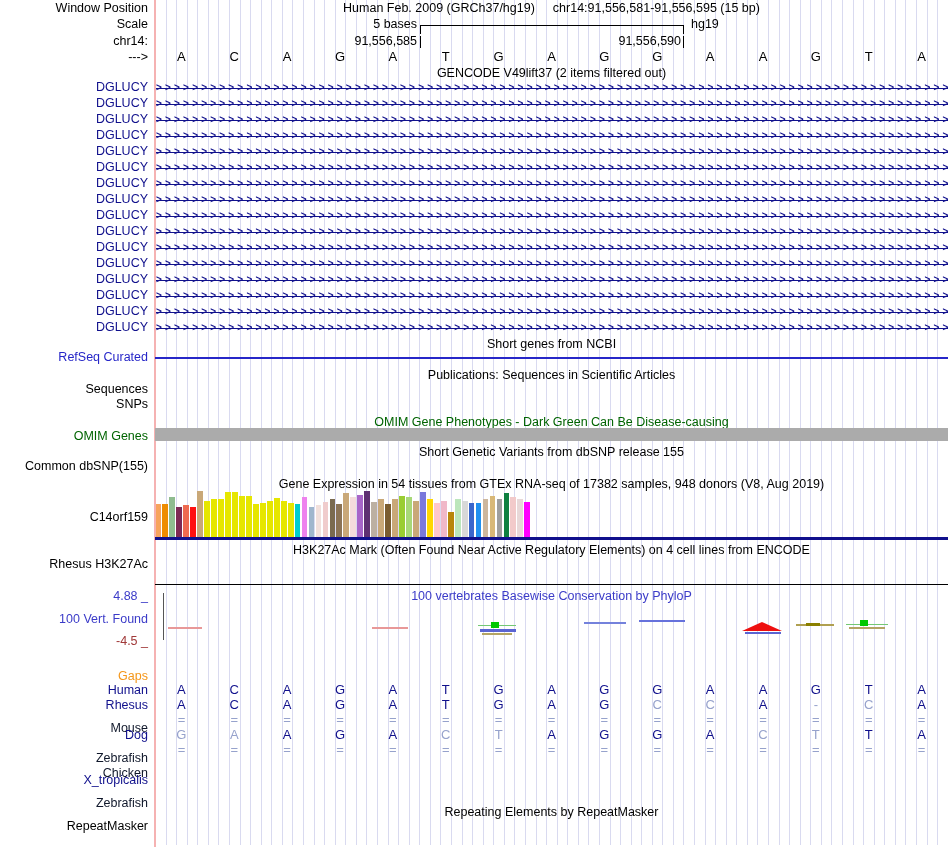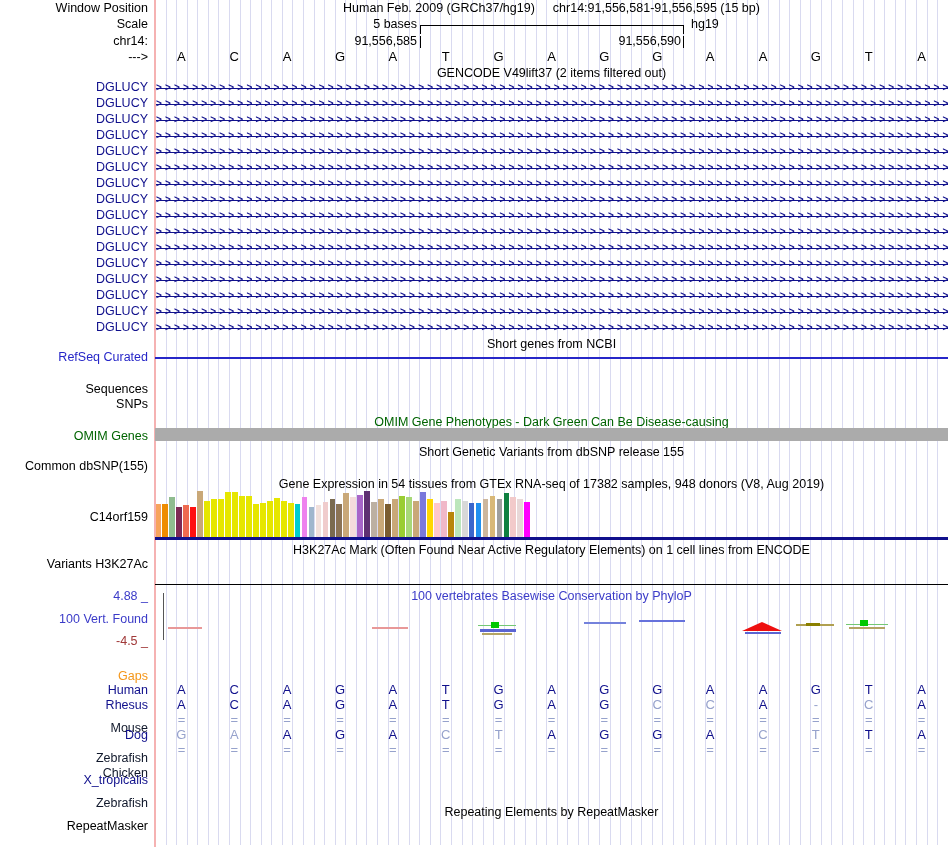--- a/index.html
+++ b/index.html
@@ -139,20 +139,21 @@
       </div>
       <div class="abs gene-row" style="top: 320px;">
         <span>&gt;&gt;&gt;&gt;&gt;&gt;&gt;&gt;&gt;&gt;&gt;&gt;&gt;&gt;&gt;&gt;&gt;&gt;&gt;&gt;&gt;&gt;&gt;&gt;&gt;&gt;&gt;&gt;&gt;&gt;&gt;&gt;&gt;&gt;&gt;&gt;&gt;&gt;&gt;&gt;&gt;&gt;&gt;&gt;&gt;&gt;&gt;&gt;&gt;&gt;&gt;&gt;&gt;&gt;&gt;&gt;&gt;&gt;&gt;&gt;&gt;&gt;&gt;&gt;&gt;&gt;&gt;&gt;&gt;&gt;&gt;&gt;&gt;&gt;&gt;&gt;&gt;&gt;&gt;&gt;&gt;&gt;&gt;&gt;&gt;&gt;&gt;&gt;&gt;&gt;&gt;&gt;&gt;&gt;&gt;&gt;</span>
       </div>
     </div>
 
   <div class="abs ctitle" style="top:337px">Short genes from NCBI</div>
   <div class="abs lbl blue" style="top:350px">RefSeq Curated</div>
   <div class="abs" style="left:155px; top:357px; width:793px; height:2px; background:#2626c8;"></div>
 
+  <div class="abs ctitle" style="top:368px">Publications: Sequences in Scientific Articles</div>
   <div class="abs lbl" style="top:382px">Sequences</div>
   <div class="abs lbl" style="top:397px">SNPs</div>
 
   <div class="abs ctitle dkgreen" style="top:415px">OMIM Gene Phenotypes - Dark Green Can Be Disease-causing</div>
   <div class="abs lbl dkgreen" style="top:429px">OMIM Genes</div>
   <div class="abs" style="left:155px; top:428px; width:793px; height:13px; background:#ababab;"></div>
 
   <div class="abs ctitle" style="top:445px">Short Genetic Variants from dbSNP release 155</div>
   <div class="abs lbl" style="top:459px">Common dbSNP(155)</div>
 
@@ -209,22 +210,22 @@
       <div class="bar" style="left: 482.62px; width: 5.8px; top: 499px; height: 38px; background: rgb(205, 183, 158);"></div>
       <div class="bar" style="left: 489.58px; width: 5.8px; top: 496px; height: 41px; background: rgb(216, 184, 120);"></div>
       <div class="bar" style="left: 496.54px; width: 5.8px; top: 499px; height: 38px; background: rgb(158, 158, 158);"></div>
       <div class="bar" style="left: 503.5px; width: 5.8px; top: 493px; height: 44px; background: rgb(14, 128, 64);"></div>
       <div class="bar" style="left: 510.46px; width: 5.8px; top: 497px; height: 40px; background: rgb(242, 202, 202);"></div>
       <div class="bar" style="left: 517.42px; width: 5.8px; top: 499px; height: 38px; background: rgb(232, 216, 216);"></div>
       <div class="bar" style="left: 524.38px; width: 5.8px; top: 502px; height: 35px; background: rgb(255, 0, 255);"></div>
     </div>
   <div class="abs" style="left:155px; top:537px; width:793px; height:3px; background:#10108c;"></div>
 
-  <div class="abs ctitle" style="top:543px">H3K27Ac Mark (Often Found Near Active Regulatory Elements) on 1 cell lines from ENCODE</div>
-  <div class="abs lbl" style="top:557px">Variants H3K27Ac</div>
+  <div class="abs ctitle" style="top:543px">H3K27Ac Mark (Often Found Near Active Regulatory Elements) on 4 cell lines from ENCODE</div>
+  <div class="abs lbl" style="top:557px">Rhesus H3K27Ac</div>
   <div class="abs hline" style="left:155px; top:584px; width:793px; height:1px;"></div>
 
   <div class="abs lbl consblue" style="top:589px">4.88 _</div>
   <div class="abs ctitle consblue" style="top:589px">100 vertebrates Basewise Conservation by PhyloP</div>
   <div class="abs lbl consblue" style="top:612px">100 Vert. Found</div>
   <div class="abs lbl minred" style="top:634px">-4.5 _</div>
   <div class="abs" style="left:163px; top:593px; width:1px; height:47px; background:#555;"></div>
   <div id="cons-marks">
       <div class="mark" style="left: 168px; top: 627px; width: 34px; height: 1.5px; background: rgb(232, 152, 152);"></div>
       <div class="mark" style="left: 372px; top: 627px; width: 36px; height: 1.5px; background: rgb(232, 152, 152);"></div>

